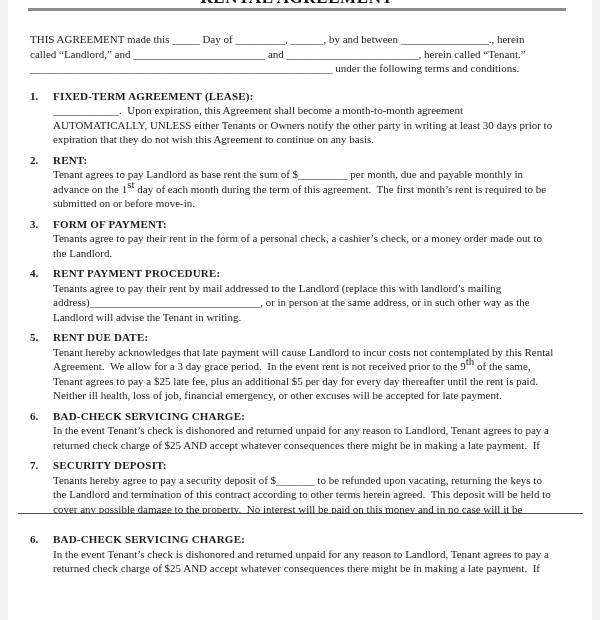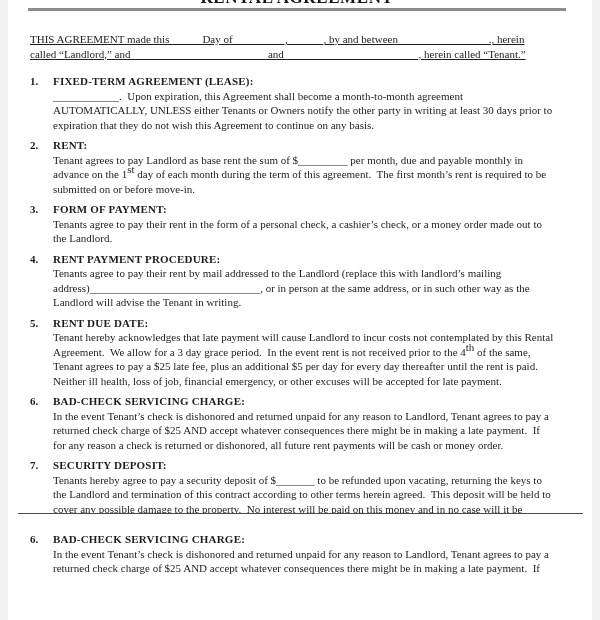--- a/index.html
+++ b/index.html
@@ -19,21 +19,21 @@
     text-align: center;
   }
   .title {
     font-size: 17px; font-weight: bold; line-height: 20px;
     letter-spacing: .6px; color: #161616;
   }
 
   .doc { padding: 0 18px 0 22px; font-size: 11px; line-height: 14.5px; }
   .line { white-space: pre; }
 
-  .intro { margin: 21px 0 13px 0; text-decoration: underline; }
+  .intro { margin: 21px 0 13px 0; }
 
   .section { display: flex; margin-bottom: 6px; }
   .sec-num { flex: 0 0 23px; width: 23px; font-weight: bold; }
   .sec-body { flex: 1 1 auto; min-width: 0; }
   .sec-heading { font-weight: bold; letter-spacing: .2px; }
 
   sup { font-size: 11px; line-height: 0; vertical-align: super; white-space: pre; }
 
   
   .clip { height: 55px; overflow: hidden; }
@@ -52,20 +52,21 @@
 
   <div class="page">
     <div class="title-wrap">
       <div class="title">RENTAL AGREEMENT</div>
     </div>
 
     <div class="doc">
       <div class="intro">
         <div class="line">THIS AGREEMENT made this _____ Day of _________, ______, by and between ________________., herein</div>
         <div class="line">called “Landlord,” and ________________________ and ________________________, herein called “Tenant.”</div>
+        <div class="line">_______________________________________________________ under the following terms and conditions.</div>
       </div>
 
       <div id="sections-p1">
           <div class="section">
             <div class="sec-num">1.</div>
             <div class="sec-body">
               <div class="sec-heading line">FIXED-TERM AGREEMENT (LEASE):</div>
               <div class="line"><span>____________.  Upon expiration, this Agreement shall become a month-to-month agreement</span></div>
               <div class="line"><span>AUTOMATICALLY, UNLESS either Tenants or Owners notify the other party in writing at least 30 days prior to</span></div>
               <div class="line"><span>expiration that they do not wish this Agreement to continue on any basis.</span></div>
@@ -95,32 +96,31 @@
               <div class="line"><span>Tenants agree to pay their rent by mail addressed to the Landlord (replace this with landlord’s mailing</span></div>
               <div class="line"><span>address)_______________________________, or in person at the same address, or in such other way as the</span></div>
               <div class="line"><span>Landlord will advise the Tenant in writing.</span></div>
             </div>
           </div>
           <div class="section">
             <div class="sec-num">5.</div>
             <div class="sec-body">
               <div class="sec-heading line">RENT DUE DATE:</div>
               <div class="line"><span>Tenant hereby acknowledges that late payment will cause Landlord to incur costs not contemplated by this Rental</span></div>
-              <div class="line"><span>Agreement.  We allow for a 3 day grace period.  In the event rent is not received prior to the 4</span><sup>th</sup><span> of the same,</span></div>
+              <div class="line"><span>Agreement.  We allow for a 3 day grace period.  In the event rent is not received prior to the 9</span><sup>th</sup><span> of the same,</span></div>
               <div class="line"><span>Tenant agrees to pay a $25 late fee, plus an additional $5 per day for every day thereafter until the rent is paid.</span></div>
               <div class="line"><span>Neither ill health, loss of job, financial emergency, or other excuses will be accepted for late payment.</span></div>
             </div>
           </div>
           <div class="section">
             <div class="sec-num">6.</div>
             <div class="sec-body">
               <div class="sec-heading line">BAD-CHECK SERVICING CHARGE:</div>
               <div class="line"><span>In the event Tenant’s check is dishonored and returned unpaid for any reason to Landlord, Tenant agrees to pay a</span></div>
               <div class="line"><span>returned check charge of $25 AND accept whatever consequences there might be in making a late payment.  If</span></div>
-              <div class="line"><span>for any reason a check is returned or dishonored, all future rent payments will be cash or money order.</span></div>
             </div>
           </div>
           <div class="clip">
             <div class="section">
               <div class="sec-num">7.</div>
               <div class="sec-body">
                 <div class="sec-heading line">SECURITY DEPOSIT:</div>
                 <div class="line"><span>Tenants hereby agree to pay a security deposit of $_______ to be refunded upon vacating, returning the keys to</span></div>
                 <div class="line"><span>the Landlord and termination of this contract according to other terms herein agreed.  This deposit will be held to</span></div>
                 <div class="line"><span>cover any possible damage to the property.  No interest will be paid on this money and in no case will it be</span></div>

